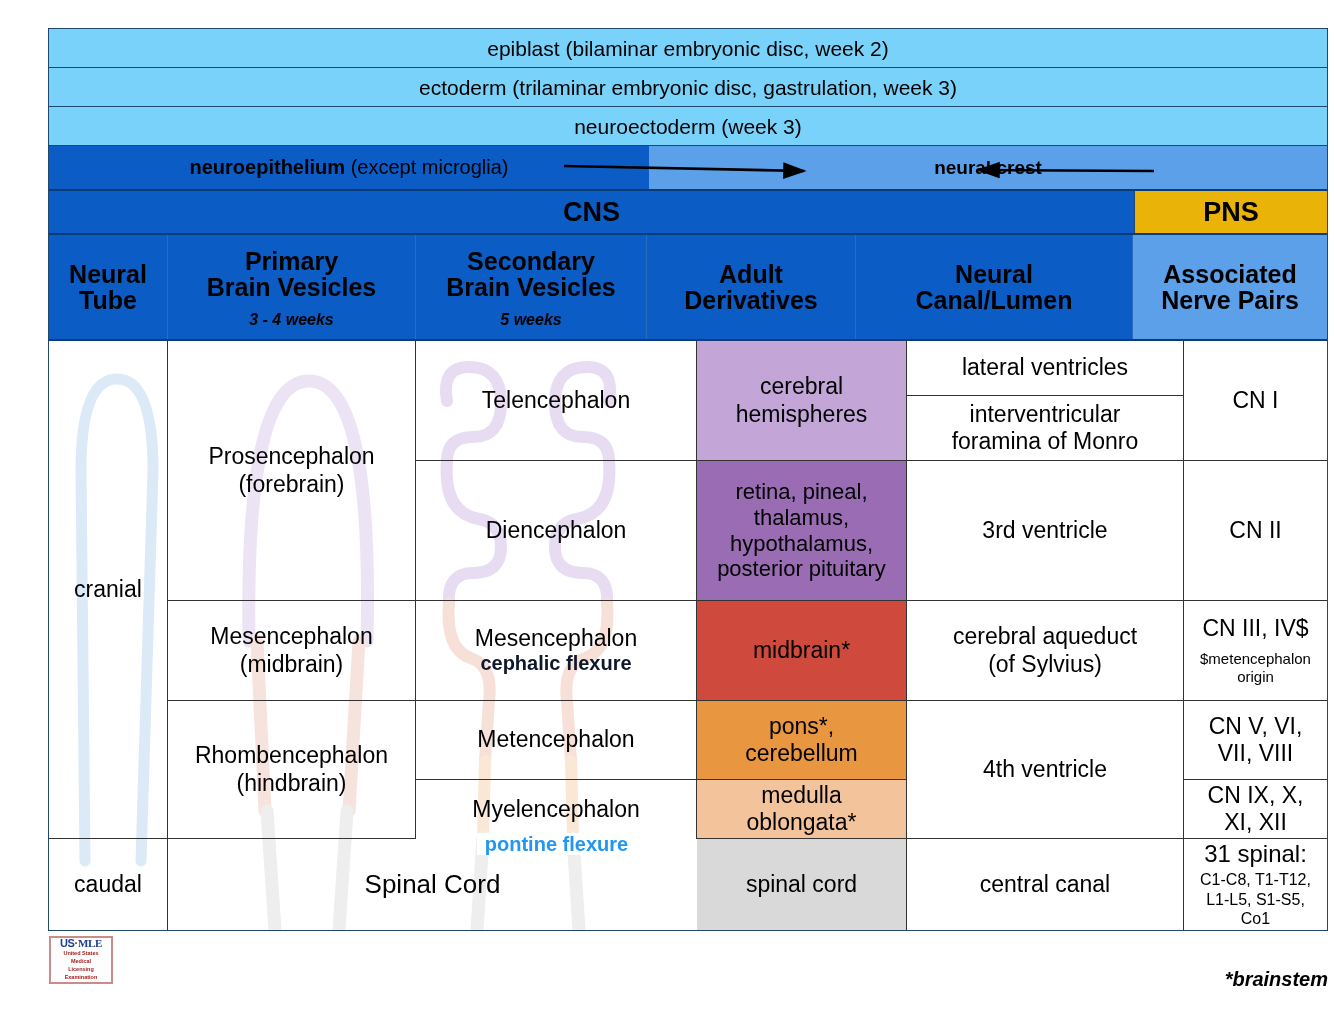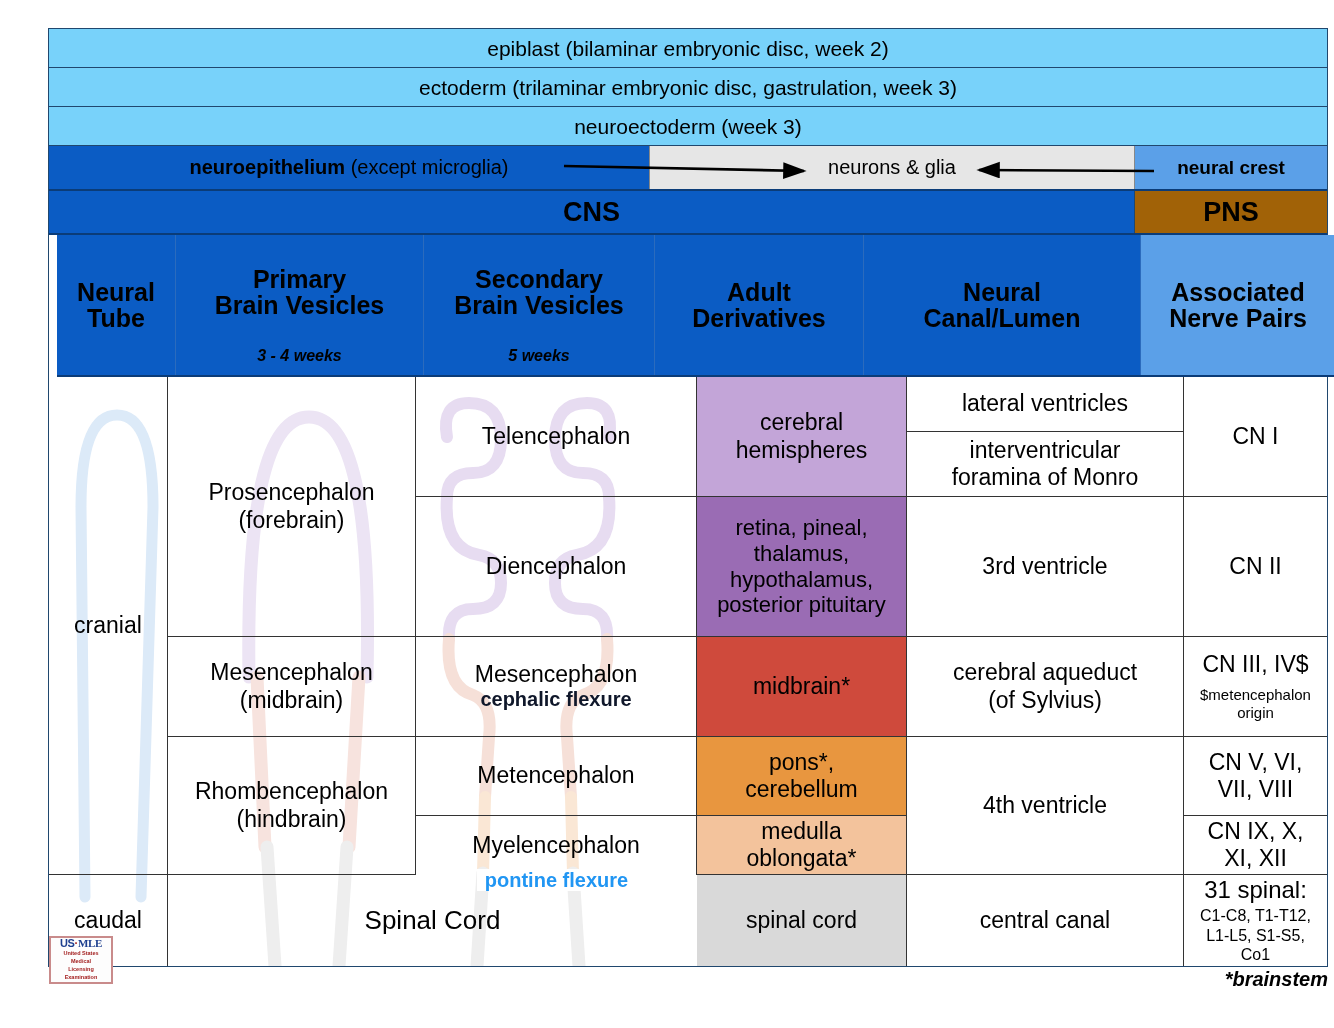--- a/index.html
+++ b/index.html
@@ -57,27 +57,27 @@
 
   
   .cns-row{height:44px;border-bottom:2px solid #0b3c78;box-sizing:border-box;}
   .cns-cell{
     background:#0b5cc4;width:1086px;box-sizing:border-box;
     display:flex;align-items:center;justify-content:center;
     font-size:27px;font-weight:bold;height:100%;
     border-right:1px solid #20476e;
   }
   .pns-cell{
-    background:#a16207;flex:1;box-sizing:border-box;
+    background:#eab308;flex:1;box-sizing:border-box;
     display:flex;align-items:center;justify-content:center;
     font-size:27px;font-weight:bold;height:100%;
   }
 
   
-  .hdr-row{height:142px;border-bottom:2.5px solid #0b3c78;box-sizing:border-box;margin-left:8px;}
+  .hdr-row{height:106px;border-bottom:2.5px solid #0b3c78;box-sizing:border-box;}
   .hdr{
     background:#0b5cc4;box-sizing:border-box;
     border-right:1px solid #2b6bbd;
     display:flex;flex-direction:column;align-items:center;justify-content:center;
     height:100%;text-align:center;font-weight:bold;color:#000;
     position:relative;
   }
   .hdr .t{font-size:25px;line-height:1.06;}
   .hdr .sub{
     font-size:16px;font-style:italic;font-weight:bold;
@@ -139,23 +139,20 @@
     <div class="row banner">
       <div style="width:100%">ectoderm (trilaminar embryonic disc, gastrulation, week 3)</div>
     </div>
     <div class="row banner">
       <div style="width:100%">neuroectoderm (week 3)</div>
     </div>
 
     <div class="row np-row">
       <div class="np-epi">
         <span><b>neuroepithelium</b><span> (except microglia)</span></span>
-      </div>
-      <div class="np-mid">
-        <span class="lbl">neurons &amp; glia</span>
       </div>
       <div class="np-crest">
         <span>neural crest</span>
       </div>
       <svg class="arrow-svg" viewBox="0 0 1278 45" preserveAspectRatio="none">
         <defs>
           <marker id="ahR" markerWidth="9" markerHeight="9" refX="8" refY="3.2" orient="auto">
             <path d="M0,0 L9,3.2 L0,6.4 z" fill="#000"></path>
           </marker>
           <marker id="ahL" markerWidth="9" markerHeight="9" refX="8" refY="3.2" orient="auto">

